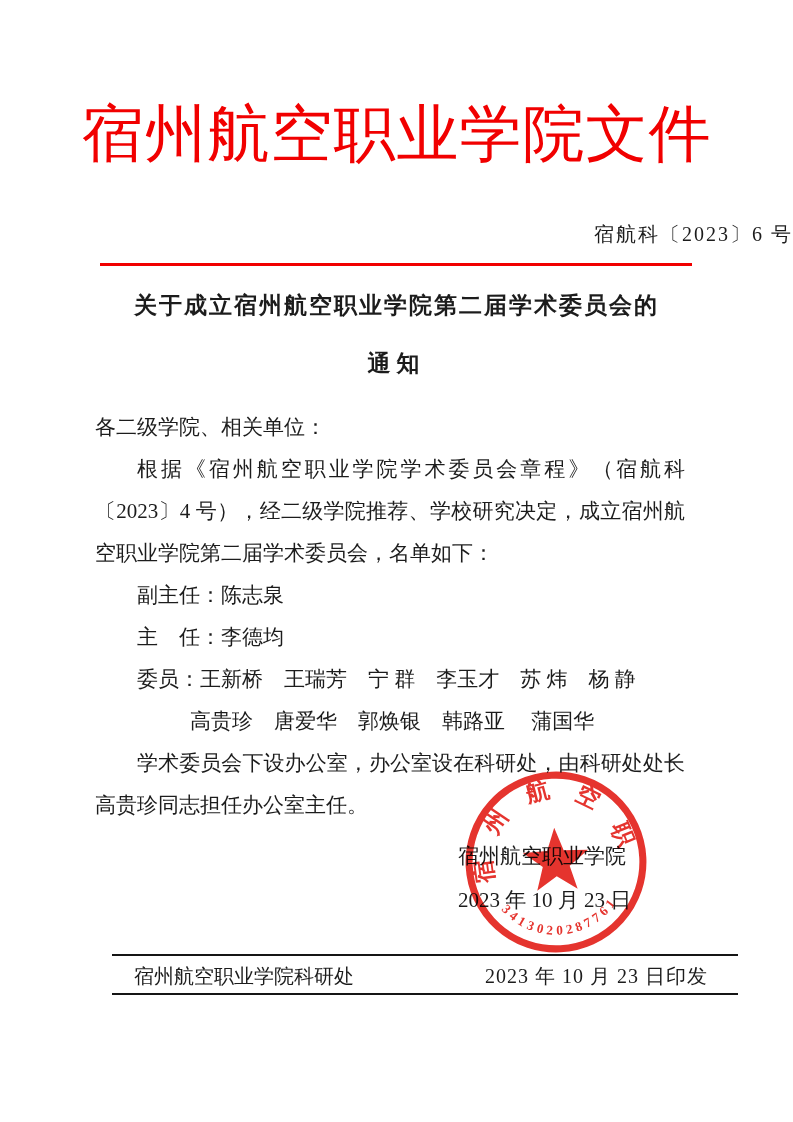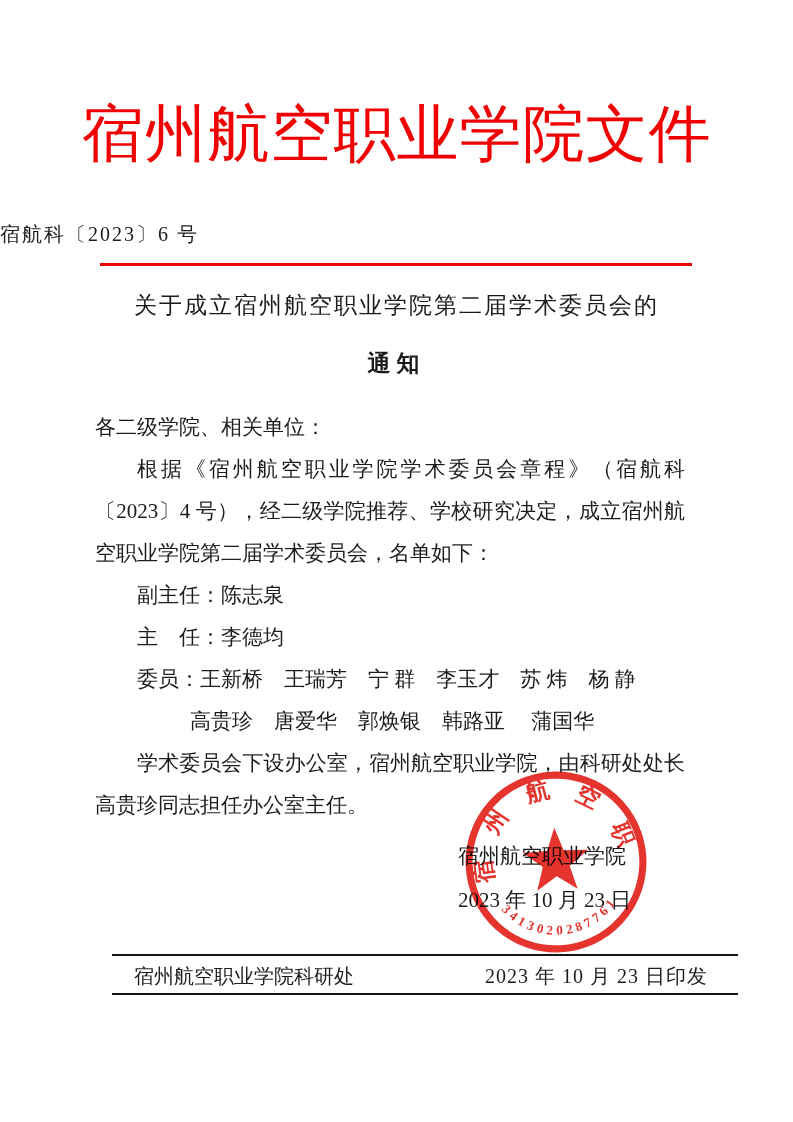--- a/index.html
+++ b/index.html
@@ -16,33 +16,33 @@
   .org-title {
     position: absolute; top: 92px; left: 0; width: 100%;
     text-align: center;
     font-size: 62px; font-weight: normal;
     color: #f10000;
     letter-spacing: 1px;
     white-space: nowrap;
   }
   .doc-number {
     position: absolute; top: 221px; left: 0; width: 100%;
-    text-align: left;
+    text-align: right;
     font-size: 20px;
     letter-spacing: 2px;
   }
   .red-rule {
     position: absolute; top: 263px; left: 100px;
     width: 592px; height: 3px;
     background: #f10000;
   }
   .notice-title-1 {
     position: absolute; top: 290px; left: 0; width: 100%;
     text-align: center;
-    font-size: 23px; font-weight: normal;
+    font-size: 23px; font-weight: bold;
     letter-spacing: 2px;
   }
   .notice-title-2 {
     position: absolute; top: 348px; left: 0; width: 100%;
     text-align: center;
     font-size: 23px; font-weight: bold;
     letter-spacing: 6px;
   }
 
   .body-block {
@@ -98,21 +98,21 @@
   <div class="notice-title-1">关于成立宿州航空职业学院第二届学术委员会的</div>
   <div class="notice-title-2">通知</div>
 
   <div class="body-block">
     <p>各二级学院、相关单位：</p>
     <p class="p-indent">根据《宿州航空职业学院学术委员会章程》（宿航科〔2023〕4 号），经二级学院推荐、学校研究决定，成立宿州航空职业学院第二届学术委员会，名单如下：</p>
     <p class="p-list">副主任：陈志泉</p>
     <p class="p-list">主　任：李德均</p>
     <p class="p-list">委员：王新桥　王瑞芳　宁 群　李玉才　苏 炜　杨 静</p>
     <p class="p-list2">高贵珍　唐爱华　郭焕银　韩路亚　 蒲国华</p>
-    <p class="p-indent">学术委员会下设办公室，宿州航空职业学院，由科研处处长高贵珍同志担任办公室主任。</p>
+    <p class="p-indent">学术委员会下设办公室，办公室设在科研处，由科研处处长高贵珍同志担任办公室主任。</p>
   </div>
 
   <div class="signature-block">
     <div>宿州航空职业学院</div>
     <div>2023 年 10 月 23 日</div>
   </div>
 
   <svg class="seal" viewBox="0 0 190 190" xmlns="http://www.w3.org/2000/svg">
     <circle cx="95" cy="95" r="86" fill="none" stroke="#e3241e" stroke-width="7"></circle>
     <polygon fill="#e3241e" points="95,61 103.2,83.7 127.3,84.5 108.3,99.3 115,122.5 95,109 75,122.5 81.7,99.3 62.7,84.5 86.8,83.7"></polygon>

